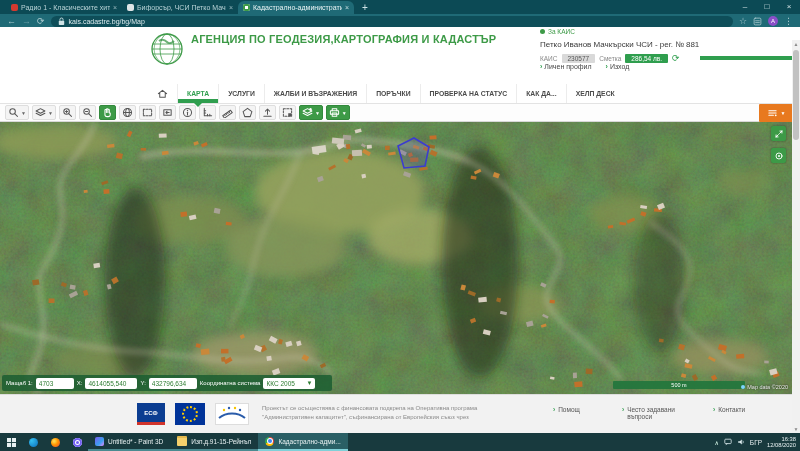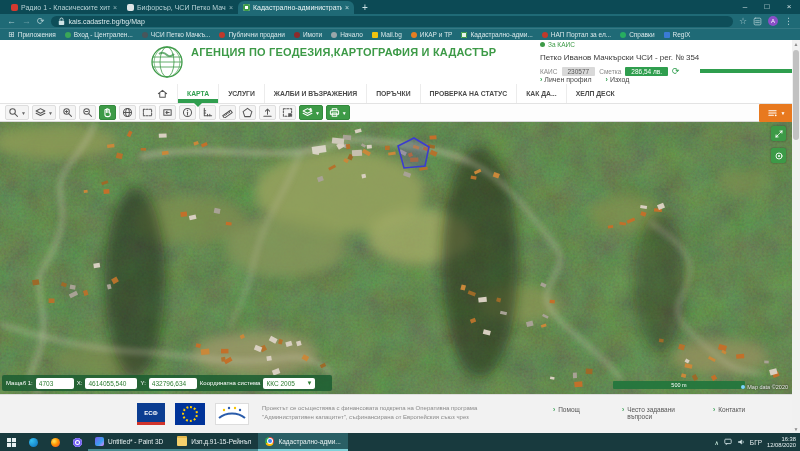--- a/index.html
+++ b/index.html
@@ -32,21 +32,21 @@
   .bm{display:flex;align-items:center;gap:3px;}
   .bm i{width:6px;height:6px;border-radius:50%;display:block;}
   .bm:nth-child(2) i{background:#3aa757;} .bm:nth-child(3) i{background:#49565b;}
   .bm:nth-child(4) i{background:#c0392b;} .bm:nth-child(5) i{background:#8e2b2b;}
   .bm:nth-child(6) i{background:#9aa7aa;} .bm:nth-child(7) i{background:#f1c40f;border-radius:1px;}
   .bm:nth-child(8) i{background:#e67e22;} .bm:nth-child(9) i{background:#e8f3e8;border-radius:1px;box-shadow:inset 0 0 0 1px #3d9a47;}
   .bm:nth-child(10) i{background:#c0392b;} .bm:nth-child(11) i{background:#27ae60;}
   .bm:nth-child(12) i{background:#3a7bd5;border-radius:1px;}
   .bm .grid{font-size:8px;color:#cfe0e3;line-height:10px;}
   
-  #header{position:absolute;top:40px;left:0;width:800px;height:44px;background:#fff;}
+  #header{position:absolute;top:27px;left:0;width:800px;height:44px;background:#fff;}
   #agency-logo{position:absolute;left:149px;top:4px;}
   .agency-title{position:absolute;left:191px;top:6px;font-size:11px;font-weight:bold;color:#3d9a47;letter-spacing:.2px;white-space:nowrap;}
   .agency-sub{position:absolute;left:192px;top:23px;font-size:7.5px;color:#6c6c6c;}
   .info-link{position:absolute;left:540px;top:1px;font-size:6.5px;color:#3d9a47;display:flex;gap:3px;align-items:center;}
   .info-link b{width:5px;height:5px;border-radius:50%;background:#3d9a47;display:block;}
   .user-name{position:absolute;left:540px;top:13px;font-size:8px;color:#3a3a3a;}
   .acct{position:absolute;left:540px;top:26px;display:flex;align-items:center;gap:4px;font-size:6.5px;color:#8a8a8a;}
   .badge-gray{background:#d9d9d9;color:#555;padding:1px 6px;border-radius:1px;}
   .badge-green{background:#2f9e4e;color:#fff;padding:1px 6px;border-radius:1px;}
   .refresh{color:#2f9e4e;font-size:9px;}
@@ -243,21 +243,21 @@
       <ellipse cx="18" cy="18" rx="7" ry="15" fill="none" stroke="#3d9a47" stroke-width="0.8"></ellipse>
       <ellipse cx="18" cy="18" rx="13" ry="15" fill="none" stroke="#3d9a47" stroke-width="0.6"></ellipse>
       <path d="M3.5 13h29M3 18h30M3.5 23h29" stroke="#3d9a47" stroke-width="0.8" fill="none"></path>
       <path d="M10 10c3-2 6-1 8 1s5 1 7-1" stroke="#2f8e3e" stroke-width="2" fill="none" opacity=".7"></path>
     </svg>
     <div class="agency-title">АГЕНЦИЯ ПО ГЕОДЕЗИЯ,КАРТОГРАФИЯ И КАДАСТЪР</div>
     <div class="info-link">
         <b></b>
         <span>За КАИС</span>
       </div>
-    <div class="user-name">Петко Иванов Мачкърски ЧСИ - рег. № 354</div>
+    <div class="user-name">Петко Иванов Мачкърски ЧСИ - рег. № 881</div>
     <div class="acct">
       <span>КАИС</span>
       <span class="badge-gray">230577</span>
       <span>Сметка</span>
       <span class="badge-green">286,54 лв.</span>
       <span class="refresh">⟳</span>
     </div>
     <div class="green-line"></div>
     <div class="plinks">
       <span><span class="gt">›</span><span>Личен профил</span></span>

